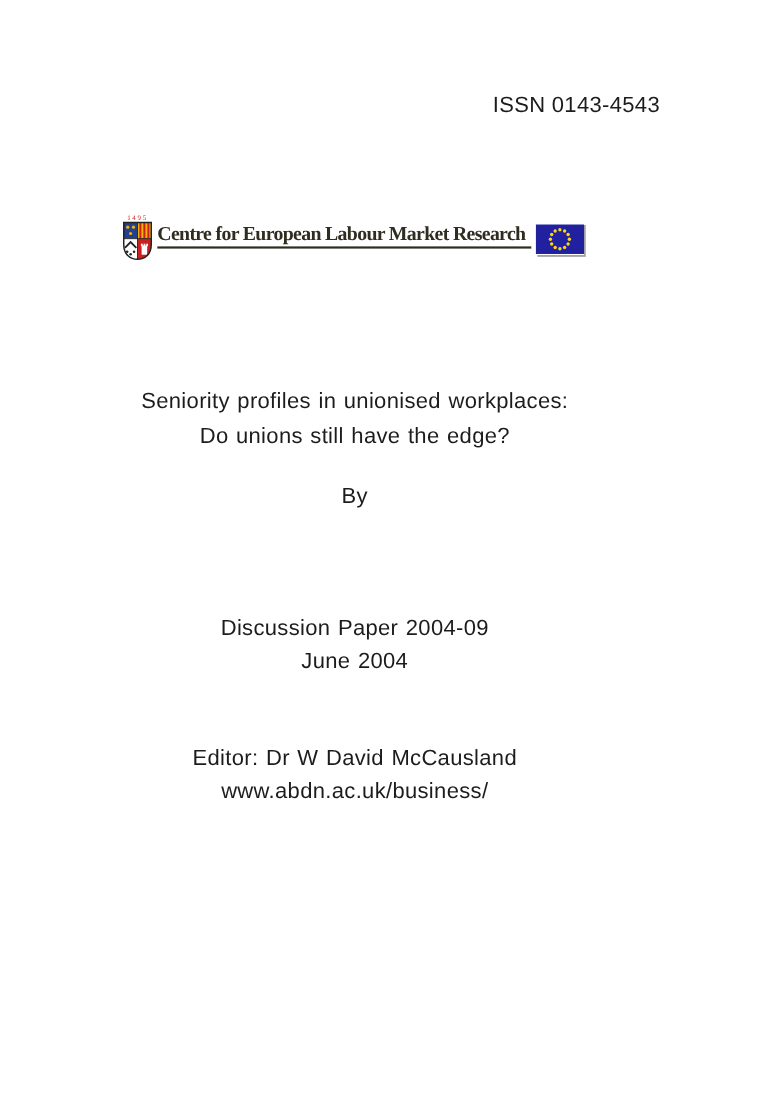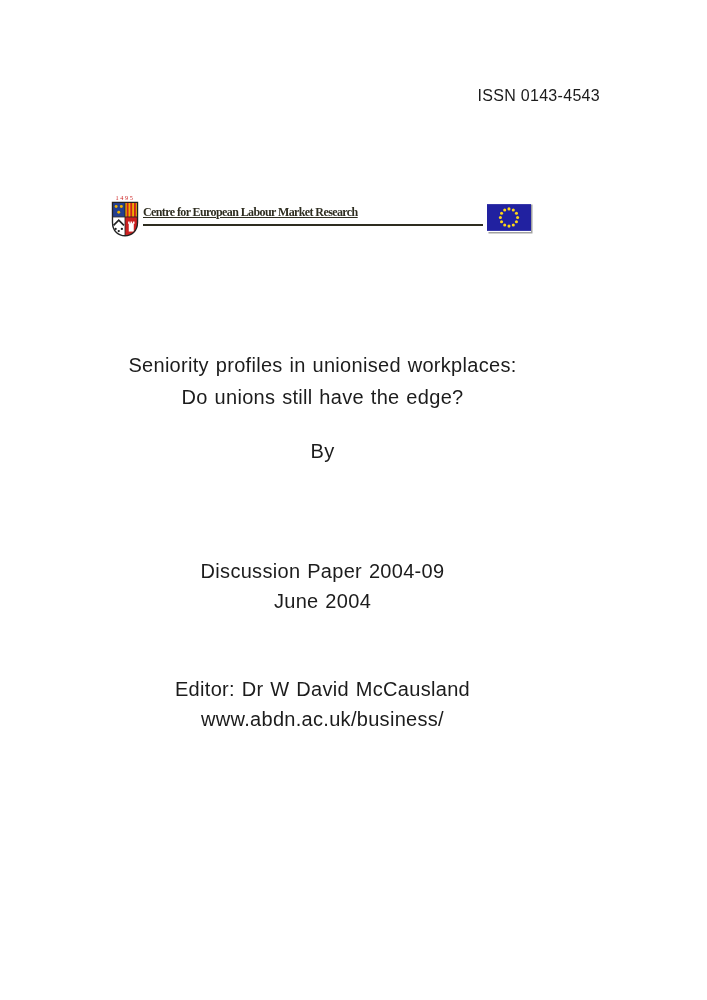--- a/index.html
+++ b/index.html
@@ -12,46 +12,45 @@
     height: 1000px;
     background: #ffffff;
     overflow: hidden;
   }
 
   
   .issn {
     position: absolute;
     top: 86px;
     right: 107px;
-    font-size: 16px;
+    font-size: 20px;
     line-height: 20px;
     color: #1c1c1c;
     letter-spacing: 0.3px;
   }
 
   
   .crest {
     position: absolute;
     left: 110px;
     top: 194px;
     width: 30px;
     height: 48px;
   }
   .org-name {
     position: absolute;
     left: 143px;
     top: 201px;
     font-family: "Liberation Serif", serif;
-    font-size: 12px;
+    font-size: 18px;
     font-weight: 600;
     letter-spacing: -0.6px;
     color: #2e2d20;
     white-space: nowrap;
     line-height: 22px;
-    text-decoration: underline;
   }
   .org-underline {
     position: absolute;
     left: 143px;
     top: 224px;
     width: 340px;
     height: 2px;
     background: #2e2d20;
   }
   .eu-flag {

